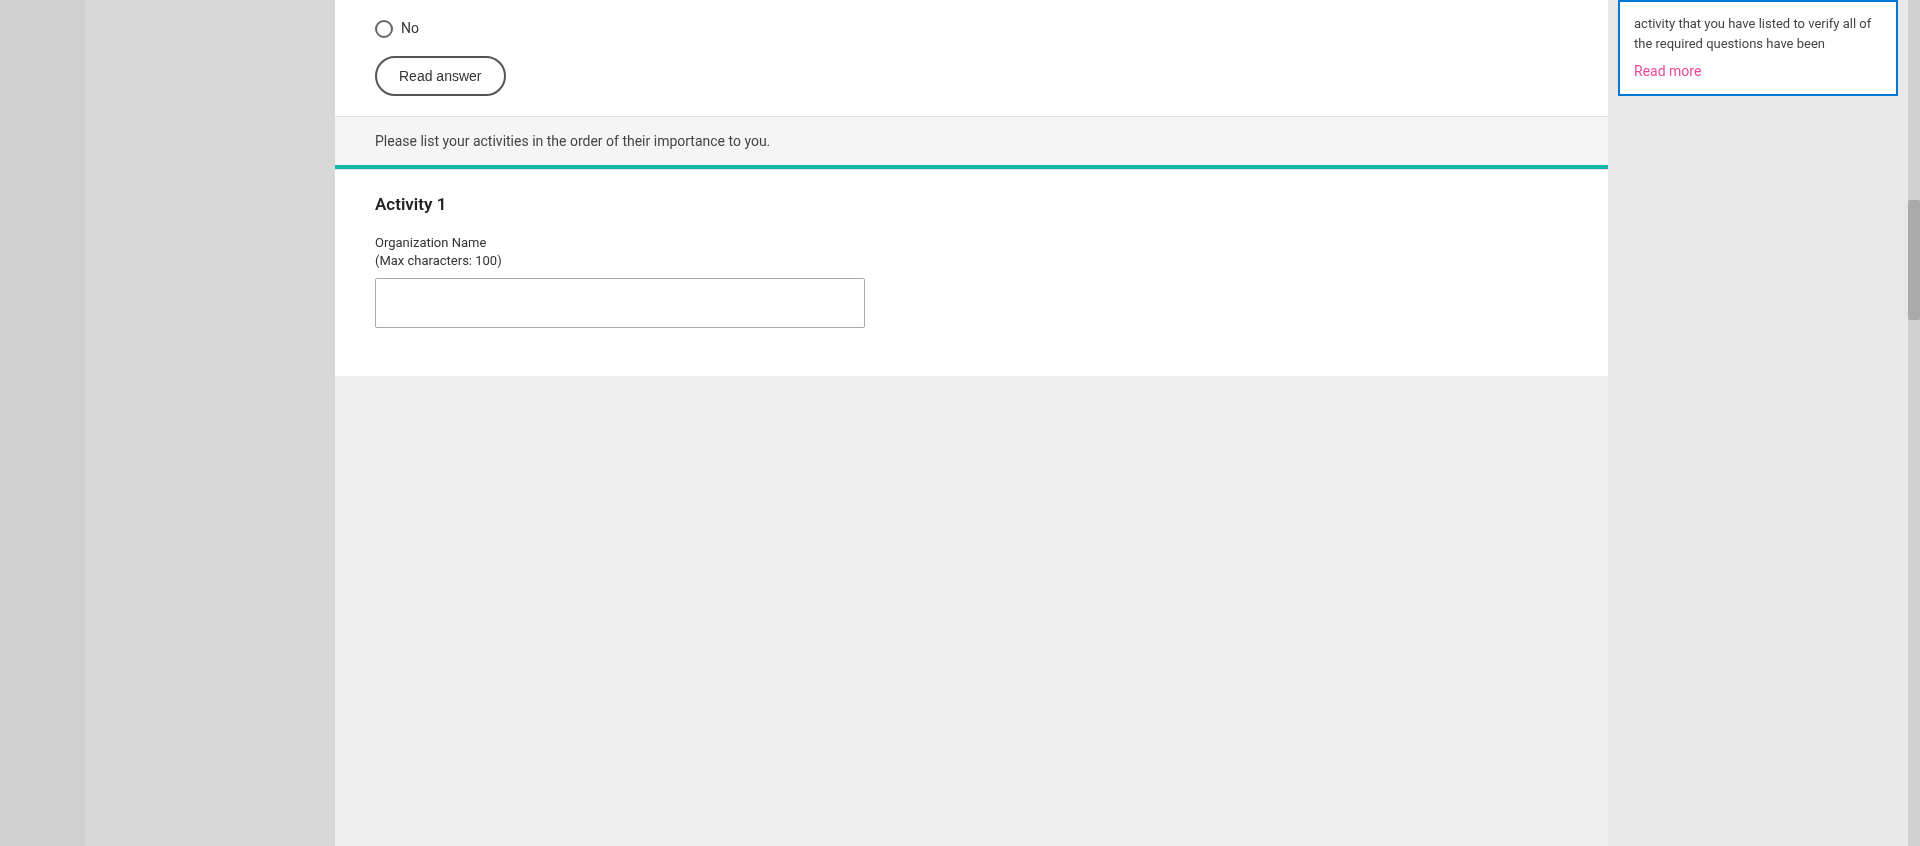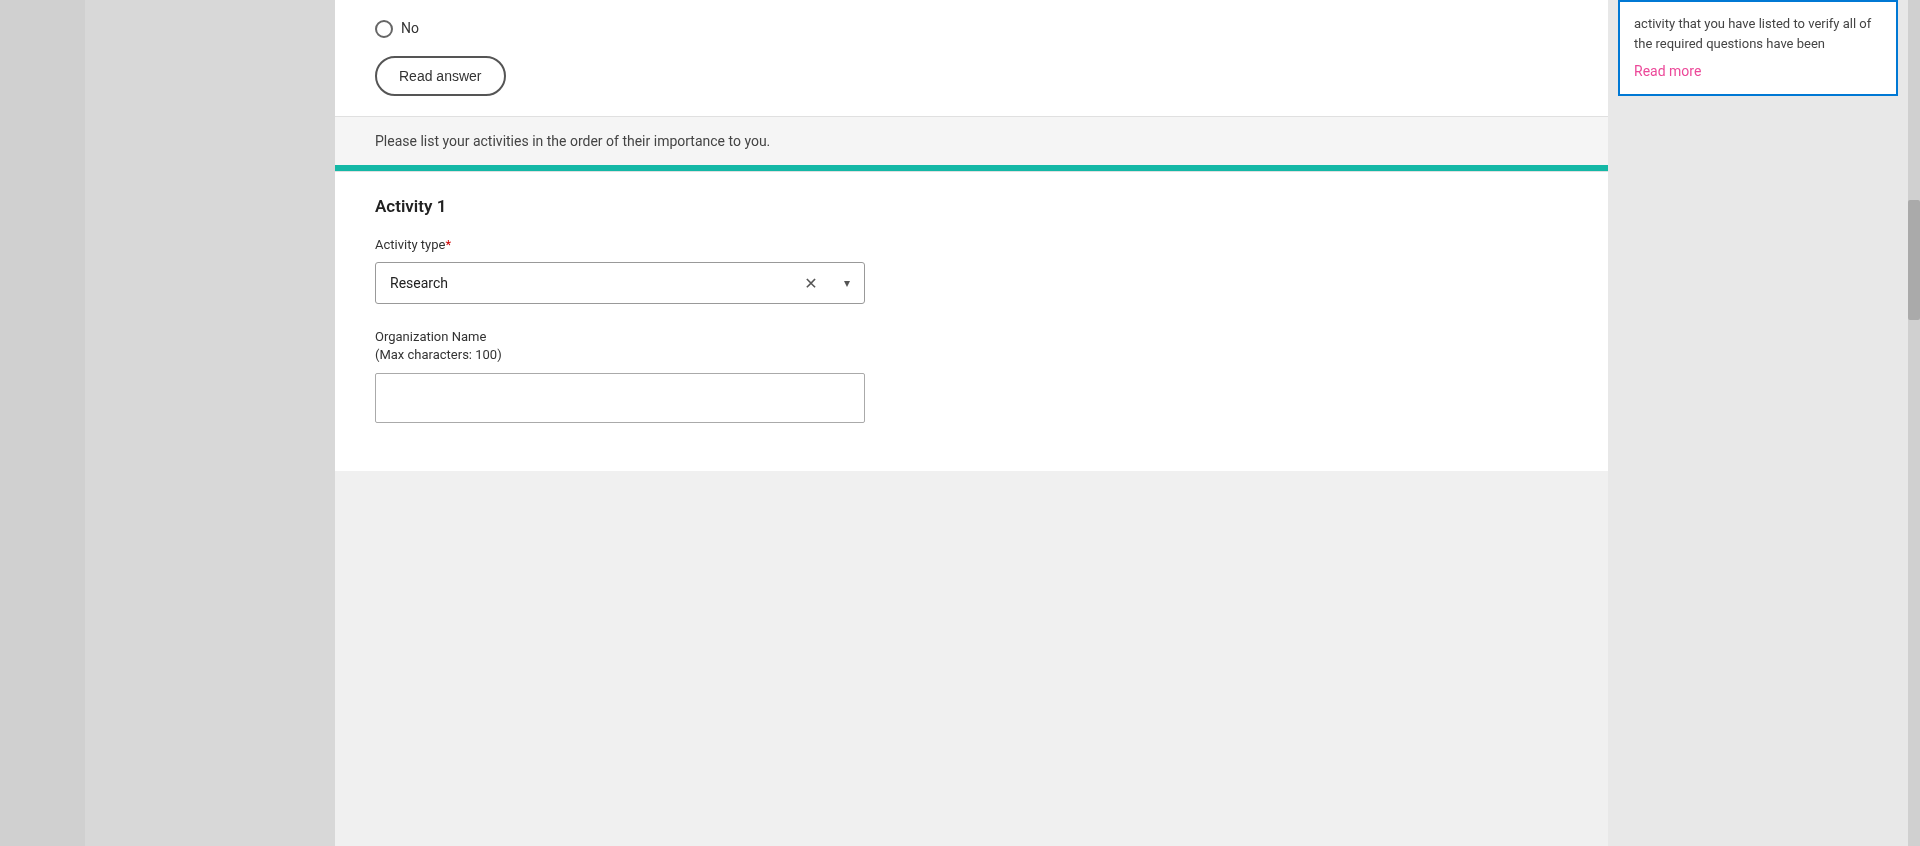--- a/index.html
+++ b/index.html
@@ -86,21 +86,21 @@
       color: #333;
       font-weight: 400;
       margin-bottom: 0;
     }
 
     .instruction-text {
       background-color: #f5f5f5;
       padding: 16px 40px;
       font-size: 14px;
       color: #444;
-      border-bottom: 6px solid #14b8a6;
+      border-bottom: 4px solid #14b8a6;
     }
 
     .activity-section {
       background-color: #ffffff;
       margin: 0;
       padding: 24px 40px;
       border-top: 1px solid #e0e0e0;
     }
 
     .activity-title {
@@ -251,38 +251,20 @@
       <button class="clear-answer-btn">Read answer</button>
     </div>
 
     <div class="instruction-text">
       <span>Please list your activities in the order of their importance to you.</span>
     </div>
 
     <div class="activity-section">
       <div class="activity-title">Activity 1</div>
 
-      <div class="field-group">
-        <div class="field-label">
-          <span>Activity type</span><span class="required-star">*</span>
-        </div>
-        <div class="select-wrapper">
-          <div class="select-display">
-            <span>Research</span>
-          </div>
-          <div class="select-controls">
-            <div class="select-clear">
-              <span>✕</span>
-            </div>
-            <div class="select-dropdown-btn">
-              <span>▾</span>
-            </div>
-          </div>
-        </div>
-      </div>
 
 
       <div class="field-group">
         <div class="field-label">
           <span>Organization Name</span><br>
           <span>(Max characters: 100)</span>
         </div>
         <input type="text" class="text-input" value="" style="">
       </div>
     </div>

